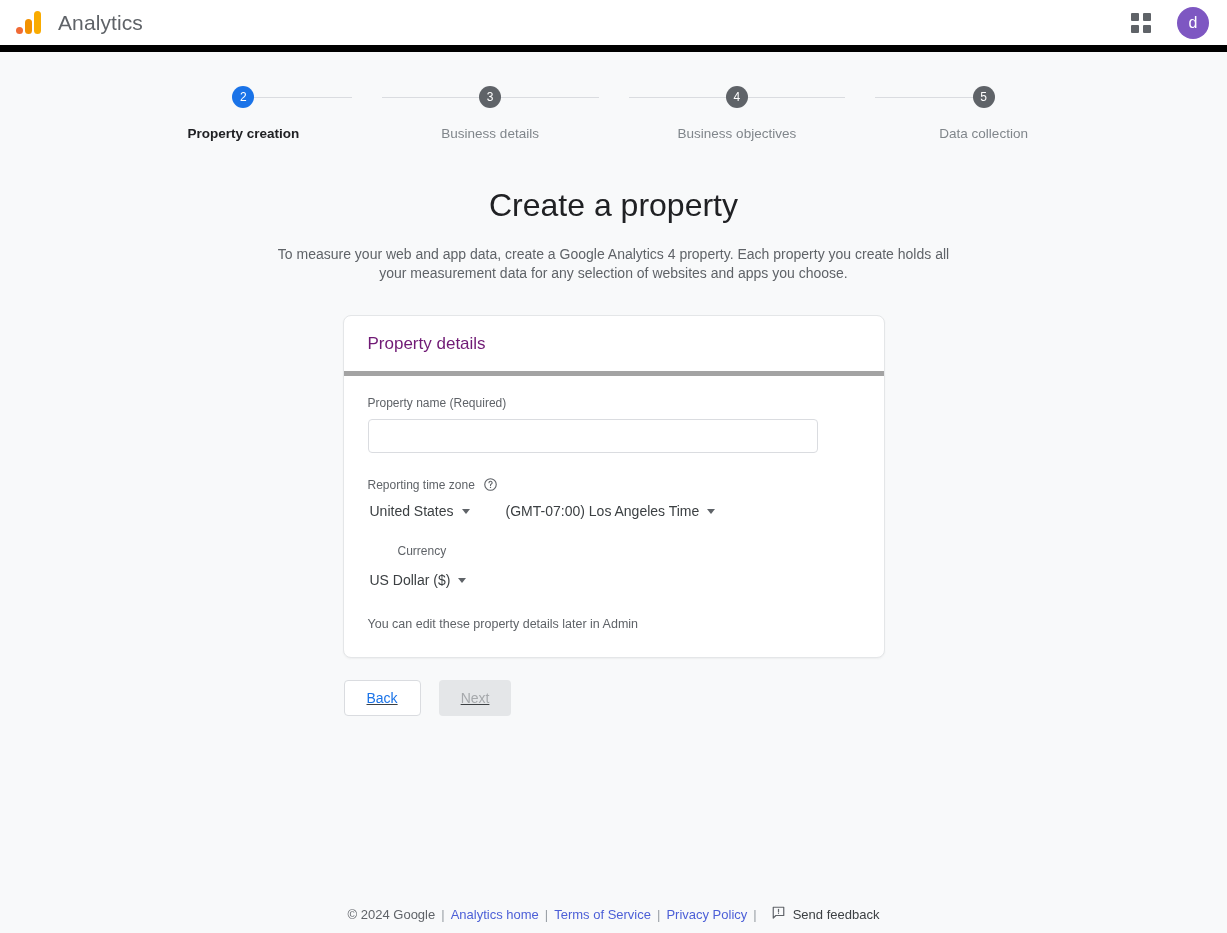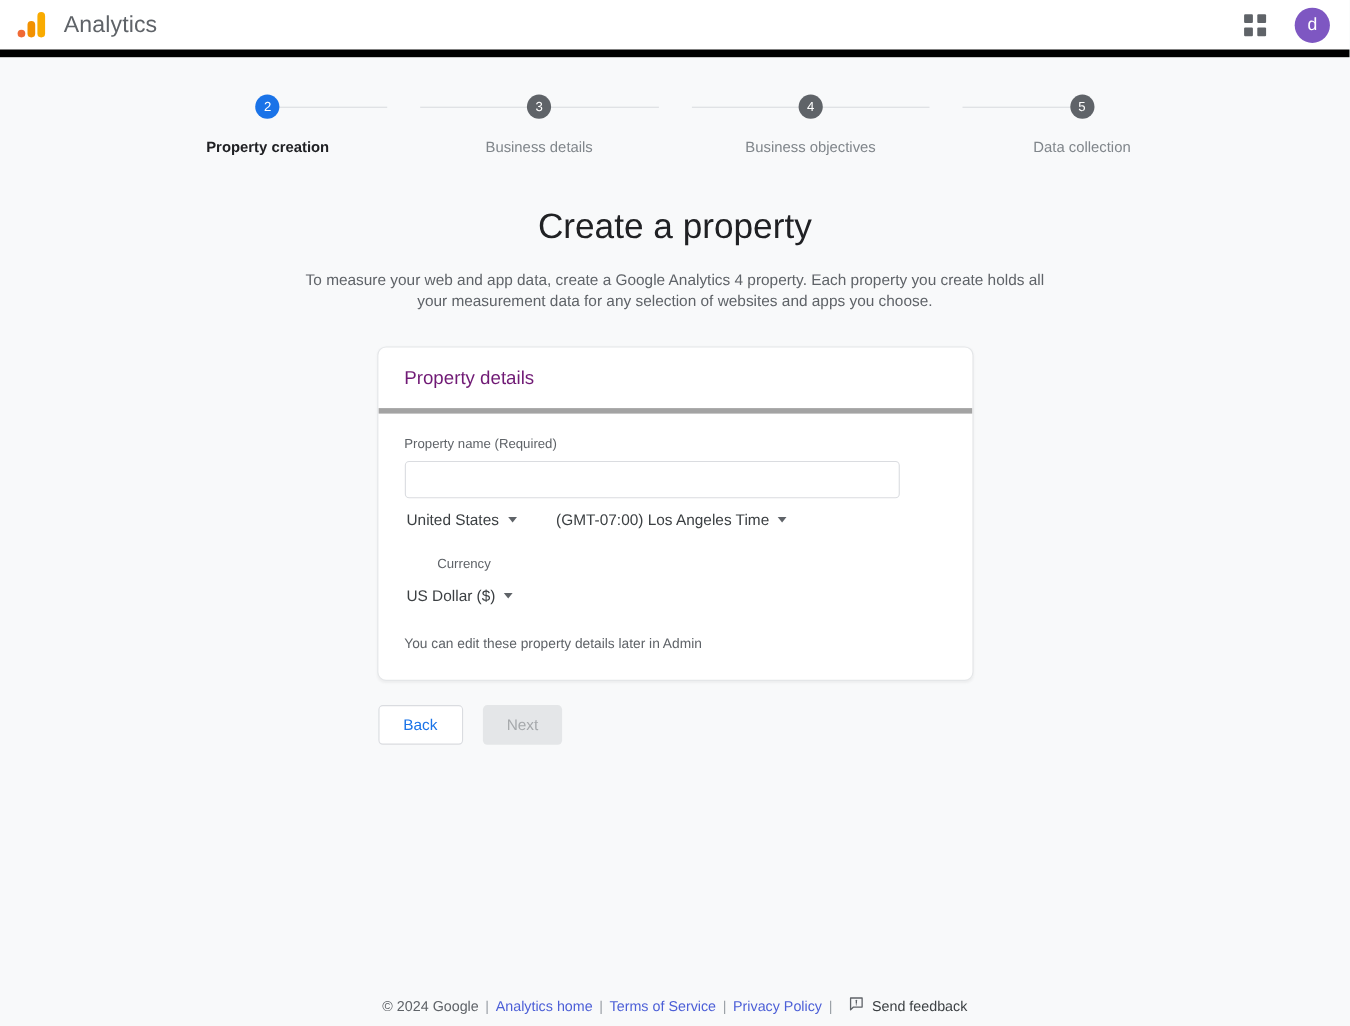--- a/index.html
+++ b/index.html
@@ -265,20 +265,21 @@
     font-size: 12.5px;
     color: #5f6368;
   }
 
   
   .actions {
     width: 540px;
     margin: 22px auto 0;
     display: flex;
     gap: 18px;
+    text-decoration: underline;
   }
   .btn {
     font-family: "Liberation Sans", sans-serif;
     font-size: 14px;
     border-radius: 4px;
     padding: 9px 22px;
     cursor: pointer;
     border: none;
   }
   .btn-back {
@@ -381,20 +382,30 @@
 <h1 class="headline">Create a property</h1>
 <p class="subhead">To measure your web and app data, create a Google Analytics 4 property. Each property you create holds all your measurement data for any selection of websites and apps you choose.</p>
 
 <div class="card">
   <div class="card-header">Property details</div>
   <div class="card-body">
 
     <div class="field-label">Property name (Required)</div>
     <input class="text-input" type="text" placeholder="" style="">
 
+    <div class="label-row">
+      <span class="field-label" style="margin:0;">Reporting time zone</span>
+      <span class="help-icon">
+        <svg width="15" height="15" viewBox="0 0 24 24" fill="none" stroke="#5f6368" stroke-width="1.8">
+          <circle cx="12" cy="12" r="9.2"></circle>
+          <path d="M9.6 9.2a2.5 2.5 0 1 1 3.3 2.4c-.6.25-.9.8-.9 1.5v.5" stroke-linecap="round"></path>
+          <circle cx="12" cy="16.7" r="1.05" fill="#5f6368" stroke="none"></circle>
+        </svg>
+      </span>
+    </div>
 
     <div class="select-row">
       <span class="select">
         <span>United States</span>
         <span class="caret"></span>
       </span>
       <span class="select">
         <span>(GMT-07:00) Los Angeles Time</span>
         <span class="caret"></span>
       </span>

